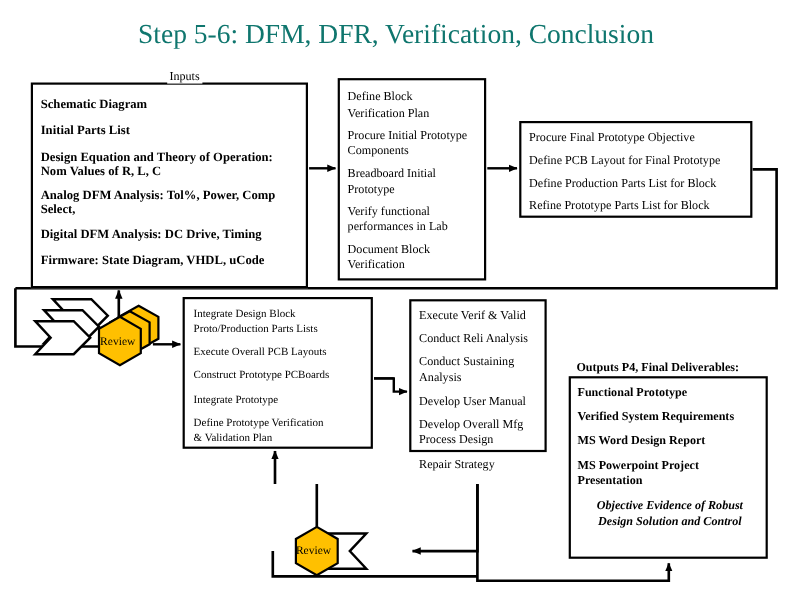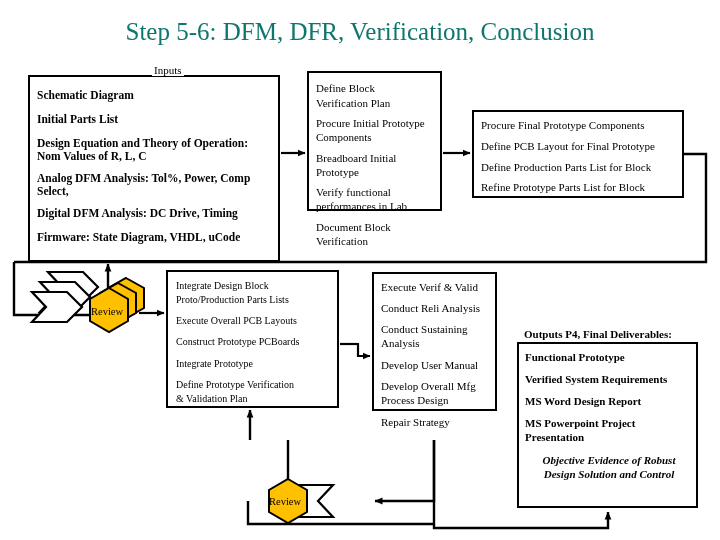--- a/index.html
+++ b/index.html
@@ -41,21 +41,21 @@
     font-weight:bold;font-size:11.5px;line-height:13px;
   }
   .inputs-caption{
     position:absolute;left:152px;top:64px;
     font-size:11px;font-weight:normal;
     font-family:"Liberation Serif","DejaVu Serif",serif;
     color:#000;background:#fff;padding:0 2px;z-index:5;
   }
 
   
-  #verif-box{left:307px;top:71px;width:135px;height:140px;}
+  #verif-box{left:307px;top:71px;width:135px;height:184px;}
   #verif-box .line{
     position:absolute;left:7px;right:3px;
     font-size:11px;line-height:13px;
   }
 
   
   #final-box{left:472px;top:110px;width:212px;height:88px;}
   #final-box .line{
     position:absolute;left:7px;right:3px;
     font-size:11px;line-height:13px;
@@ -173,21 +173,21 @@
     <div class="line" style="top:58px">Components</div>
     <div class="line" style="top:79px">Breadboard Initial</div>
     <div class="line" style="top:93px">Prototype</div>
     <div class="line" style="top:113px">Verify functional</div>
     <div class="line" style="top:127px">performances in Lab</div>
     <div class="line" style="top:148px">Document Block</div>
     <div class="line" style="top:162px">Verification</div>
   </div>
 
   <div class="box" id="final-box">
-    <div class="line" style="top:7px">Procure Final Prototype Components</div>
+    <div class="line" style="top:7px">Procure Final Prototype Objective</div>
     <div class="line" style="top:28px">Define PCB Layout for Final Prototype</div>
     <div class="line" style="top:49px">Define Production Parts List for Block</div>
     <div class="line" style="top:69px">Refine Prototype Parts List for Block</div>
   </div>
 
   <div class="box" id="integrate-box">
     <div class="line" style="top:7px">Integrate Design Block</div>
     <div class="line" style="top:21px">Proto/Production Parts Lists</div>
     <div class="line" style="top:42px">Execute Overall PCB Layouts</div>
     <div class="line" style="top:63px">Construct Prototype PCBoards</div>

